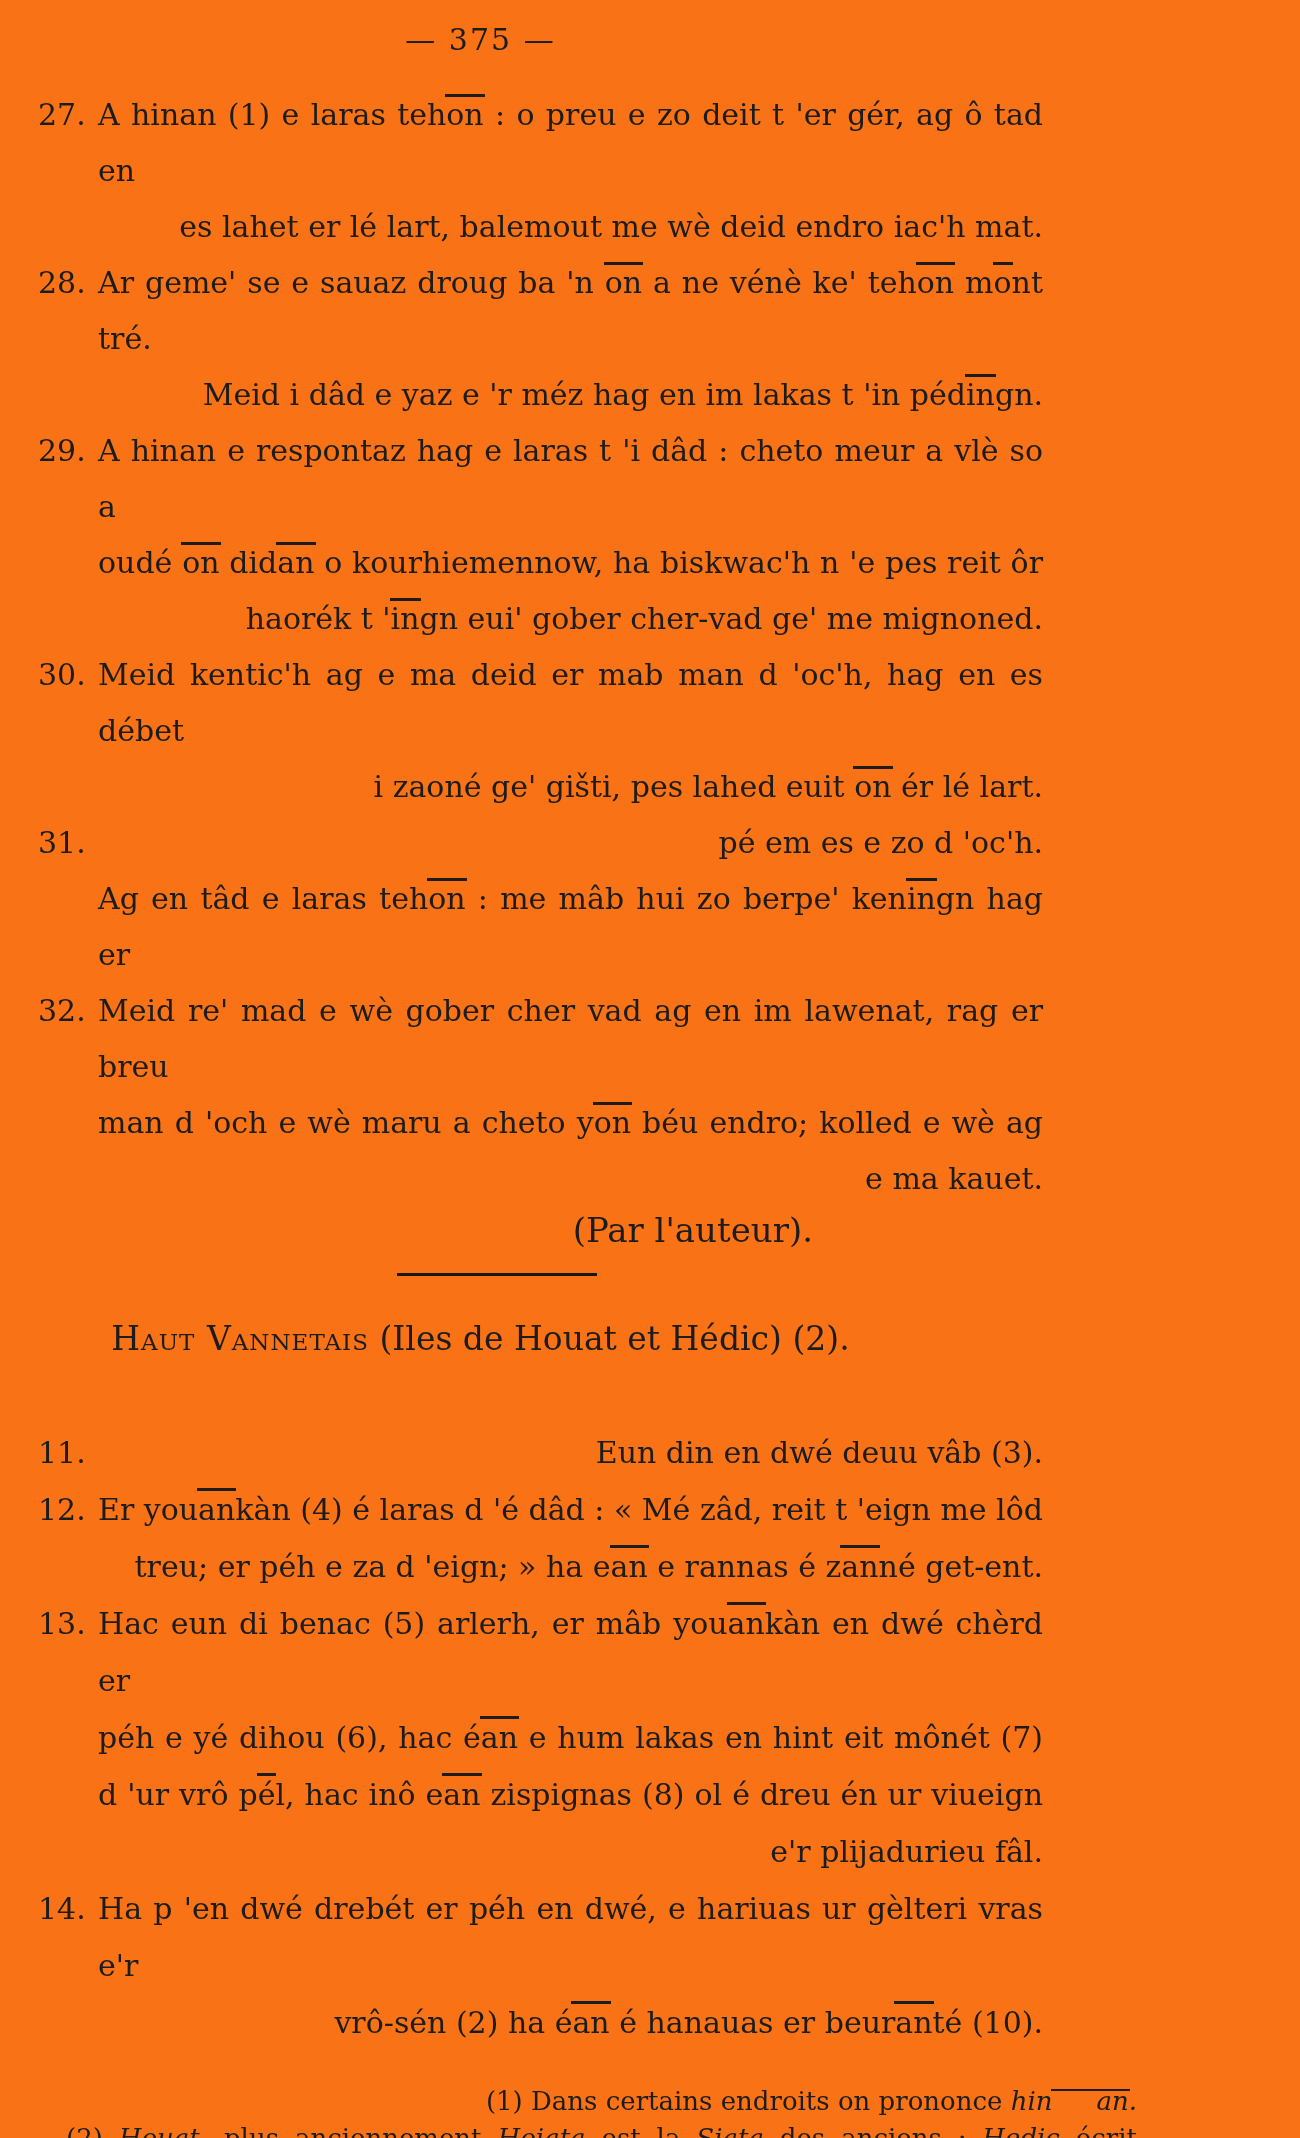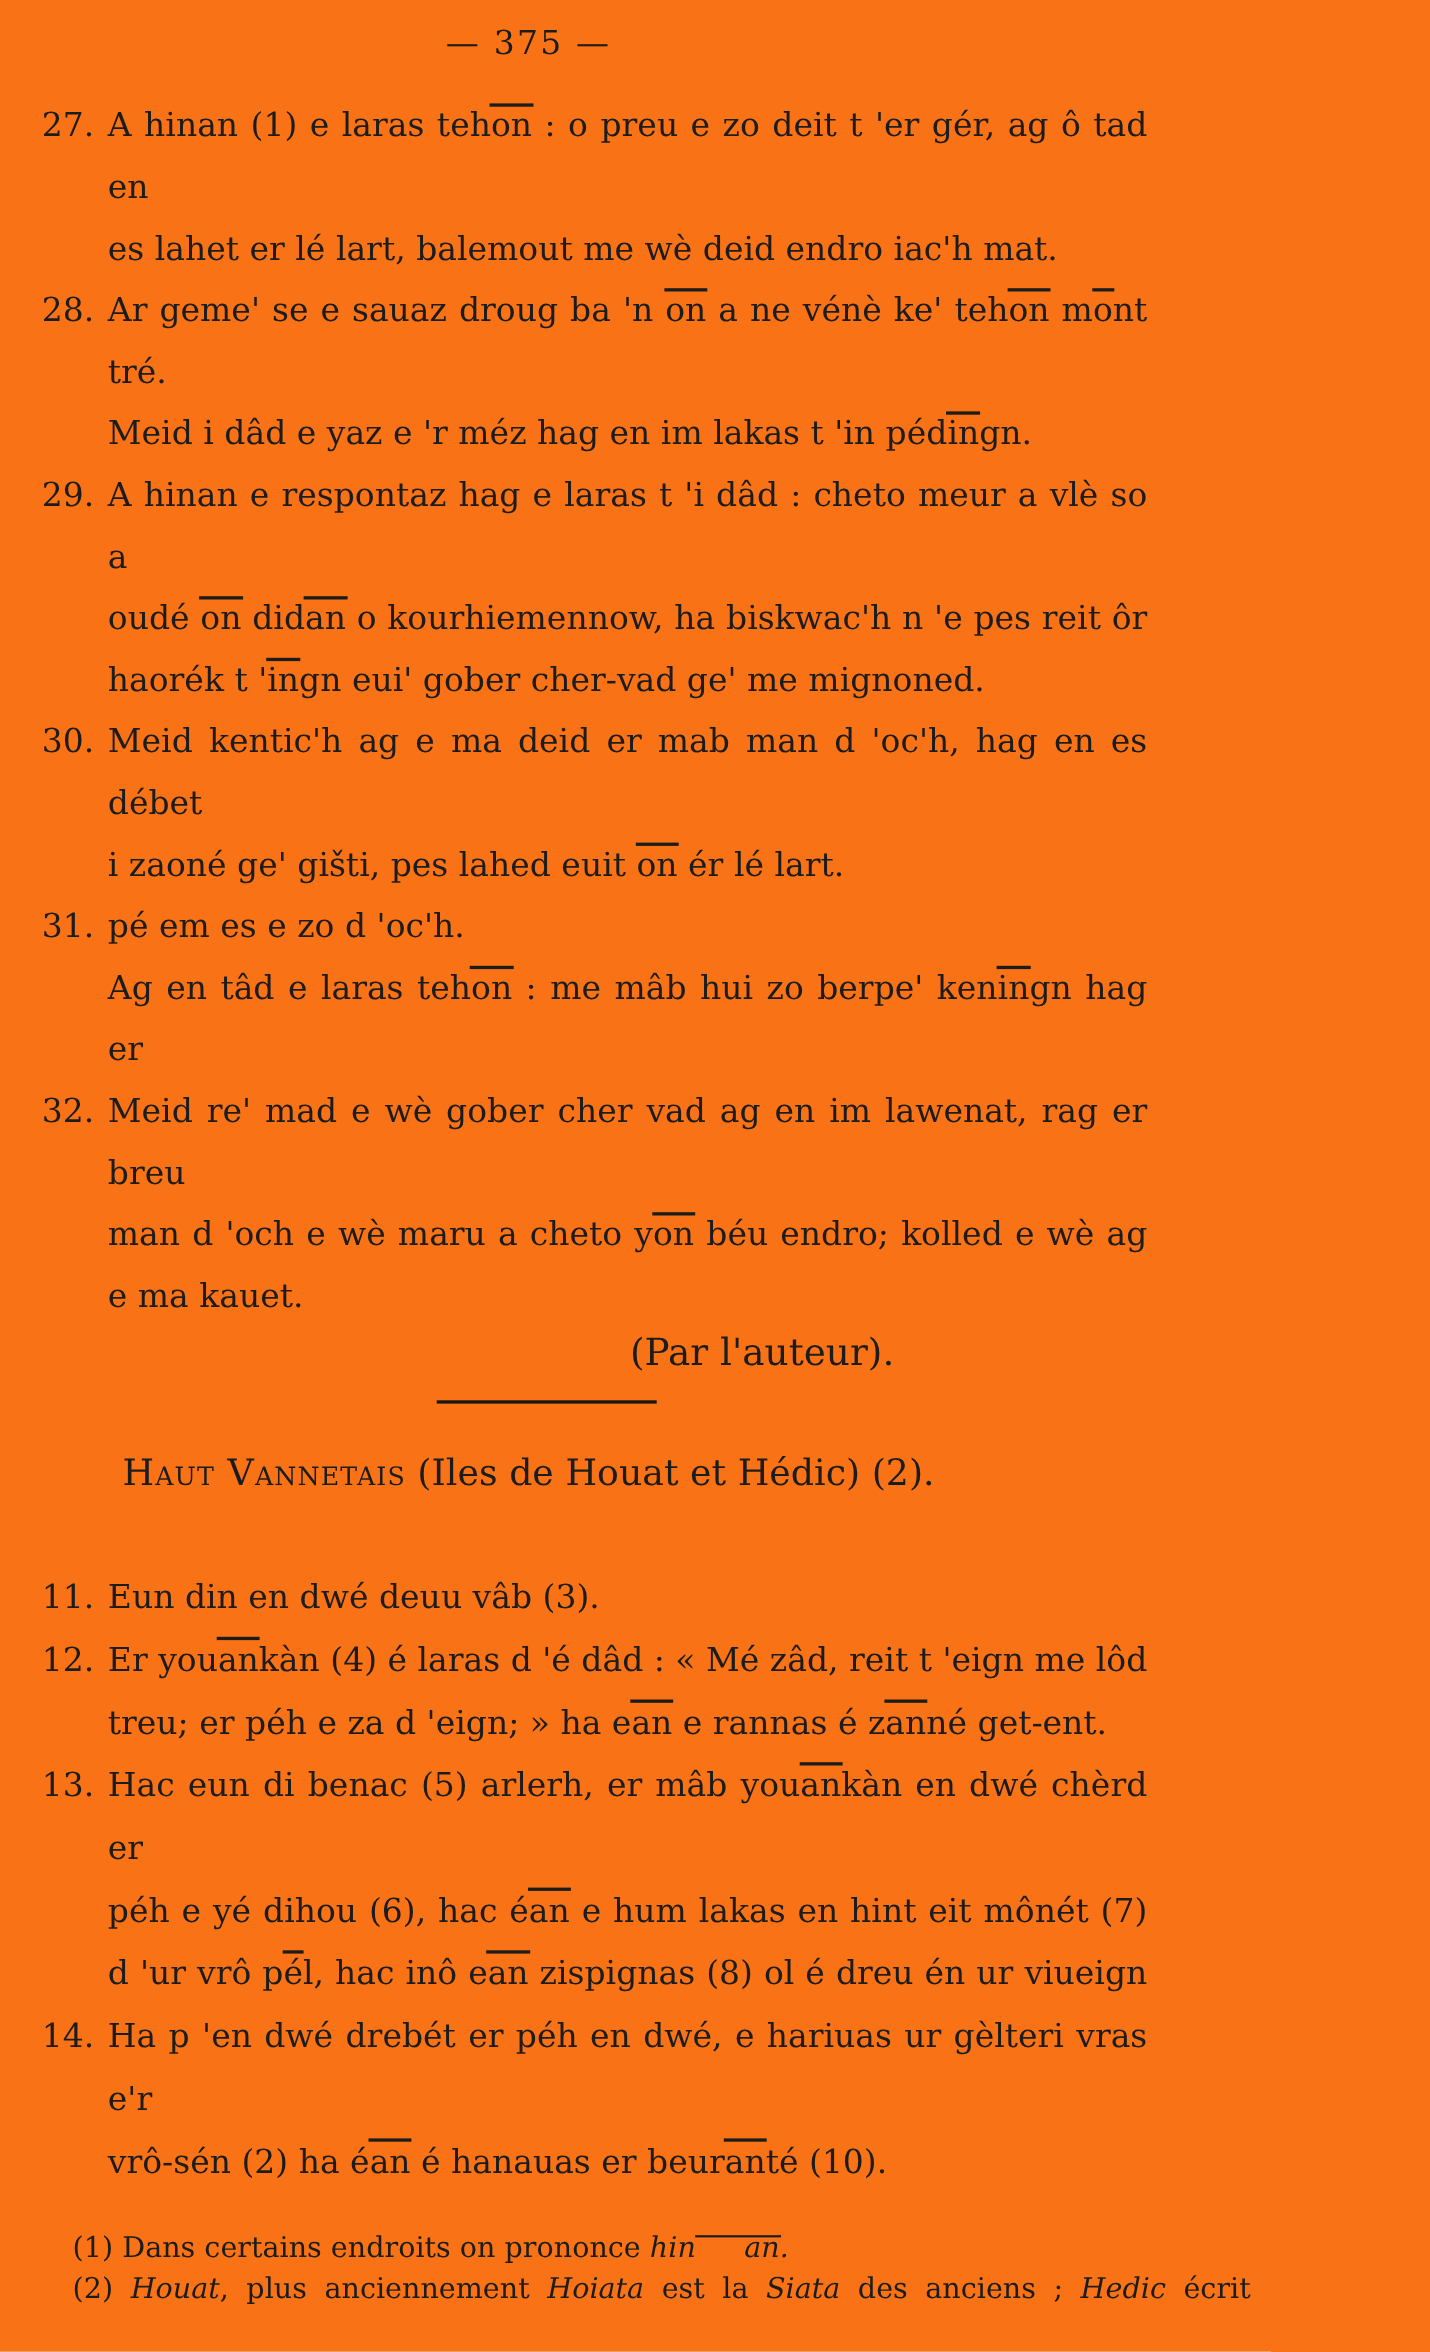--- a/index.html
+++ b/index.html
@@ -14,21 +14,21 @@
   .pagenum{
     padding-top:22px;text-align:center;font-size:30px;letter-spacing:2px;
     position:relative;left:-60px;
   }
   .verses{margin-top:30px;font-size:30px;}
   .verse{position:relative;padding-left:60px;line-height:56px;}
   .v2{margin-top:62px;}
   .v2 .verse{line-height:57px;}
   .vnum{position:absolute;left:0;top:0;}
   .tline{text-align:justify;text-align-last:justify;}
-  .tline.last{text-align:left;text-align-last:auto;}
+  .tline.last{text-align:right;text-align-last:auto;}
   .ov{position:relative;display:inline-block;}
   .ov::after{
     content:"";position:absolute;left:-1px;right:-1px;top:0.22em;height:0;
     border-top:0.1em solid currentColor;
   }
   .it{font-style:italic;}
   .attribution{font-size:34px;text-align:right;padding-right:230px;margin-top:6px;line-height:34px;}
   .rule{width:200px;height:3px;background:#171717;margin:26px 0 0 359px;}
   .heading{
     margin:40px 0 0 0;text-align:center;font-size:33px;font-weight:normal;
@@ -96,20 +96,21 @@
         <div class="verse">
           <span class="vnum">12.</span>
           <div class="tline"><span>Er you</span><span class="ov">an</span><span>kàn (4) é laras d 'é dâd : « Mé zâd, reit t 'eign me lôd</span></div>
           <div class="tline last"><span>treu; er péh e za d 'eign; » ha e</span><span class="ov">an</span><span> e rannas é z</span><span class="ov">an</span><span>né get-ent.</span></div>
         </div>
         <div class="verse">
           <span class="vnum">13.</span>
           <div class="tline"><span>Hac eun di benac (5) arlerh, er mâb you</span><span class="ov">an</span><span>kàn en dwé chèrd er</span></div>
           <div class="tline"><span>péh e yé dihou (6), hac é</span><span class="ov">an</span><span> e hum lakas en hint eit mônét (7)</span></div>
           <div class="tline"><span>d 'ur vrô p</span><span class="ov">é</span><span>l, hac inô e</span><span class="ov">an</span><span> zispignas (8) ol é dreu én ur viueign</span></div>
+          <div class="tline last"><span>e'r plijadurieu fâl.</span></div>
         </div>
         <div class="verse">
           <span class="vnum">14.</span>
           <div class="tline"><span>Ha p 'en dwé drebét er péh en dwé, e hariuas ur gèlteri vras e'r</span></div>
           <div class="tline last"><span>vrô-sén (2) ha é</span><span class="ov">an</span><span> é hanauas er beur</span><span class="ov">an</span><span>té (10).</span></div>
         </div>
       </div>
 
     <div class="footnotes">
         <div class="fnote">

